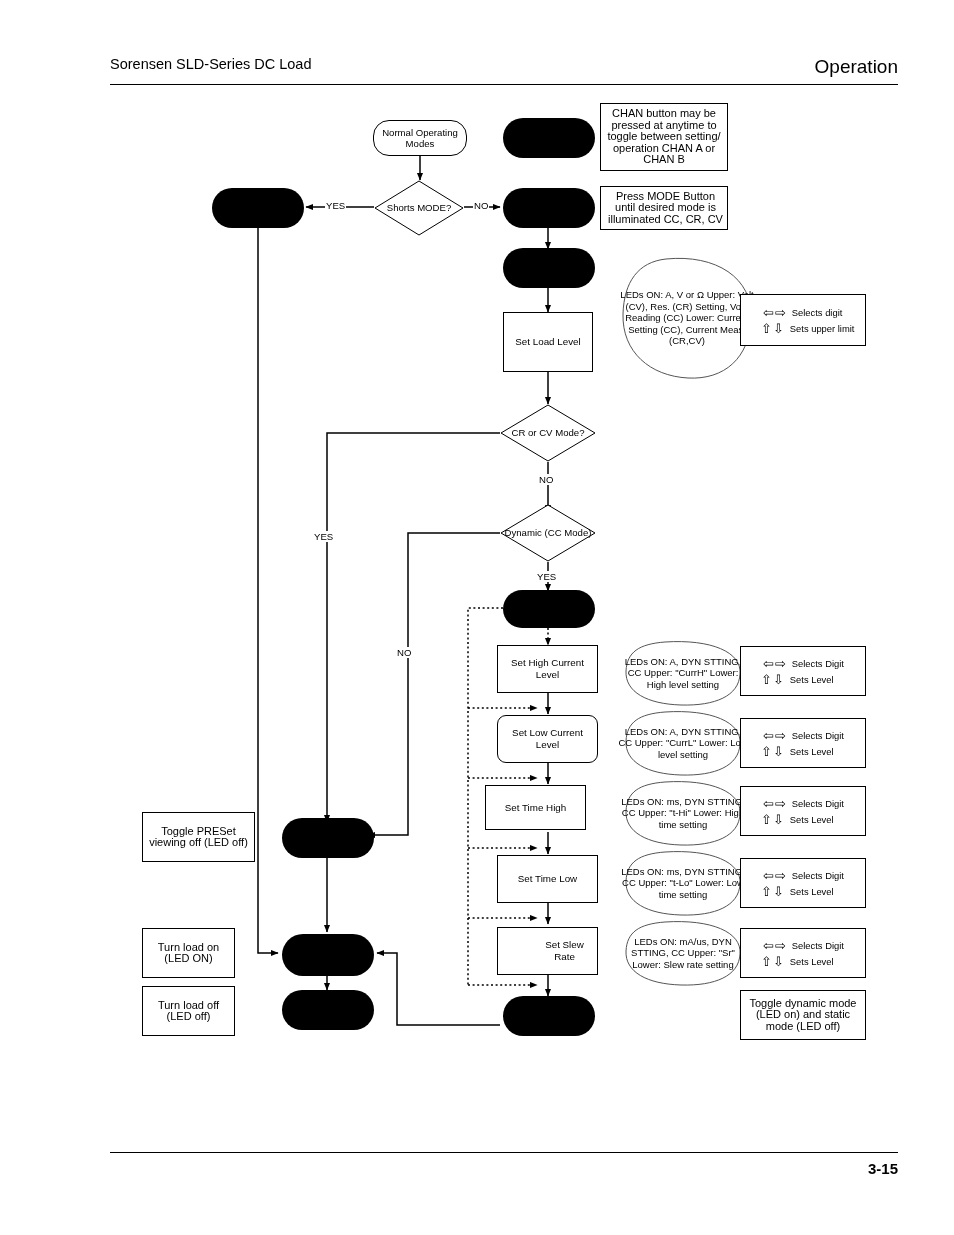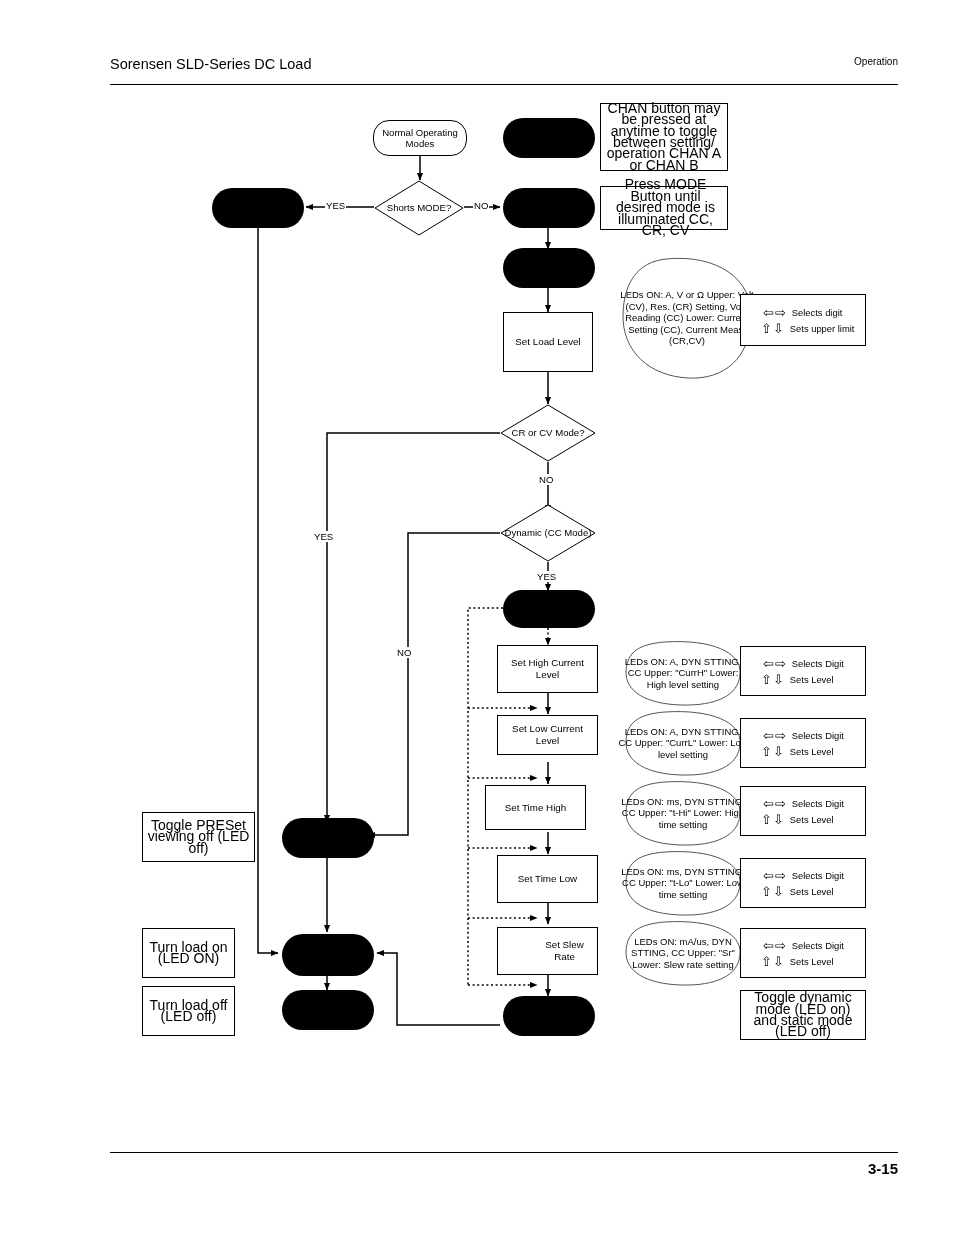--- a/index.html
+++ b/index.html
@@ -2,21 +2,21 @@
 <html><head>
 <meta charset="utf-8">
 <style>
   html,body{margin:0;padding:0;background:#fff;}
   body{width:954px;height:1235px;position:relative;
        font-family:"Liberation Sans",sans-serif;color:#000;overflow:hidden;}
 
   
   #page-head{position:absolute;left:110px;top:56px;width:788px;height:26px;}
   #page-head .ttl{position:absolute;left:0;top:0;font-size:14.5px;white-space:nowrap;}
-  #page-head .sec{position:absolute;right:0;top:0;font-size:10px;white-space:nowrap;}
+  #page-head .sec{position:absolute;right:0;top:0;font-size:19px;white-space:nowrap;}
   #head-rule{position:absolute;left:110px;top:84px;width:788px;height:0;
              border-top:1.6px solid #000;}
   #foot-rule{position:absolute;left:110px;top:1152px;width:788px;height:0;
              border-top:1.6px solid #000;}
   #page-num{position:absolute;right:56px;top:1160px;font-size:15px;font-weight:bold;}
 
   
   #wires{position:absolute;left:0;top:0;width:954px;height:1235px;}
 
   
@@ -24,21 +24,21 @@
         justify-content:center;text-align:center;}
 
   .pill{background:#000;border-radius:22px;}
 
   .term{border:1px solid #000;border-radius:16px;background:#fff;
         font-size:9.6px;line-height:11.5px;padding:2px 4px;}
 
   .proc{border:1px solid #000;background:#fff;font-size:9.8px;line-height:12px;
         padding:2px 5px;}
 
-  .note{border:1.2px solid #000;background:#fff;font-size:14px;line-height:11.4px;
+  .note{border:1.2px solid #000;background:#fff;font-size:11px;line-height:11.4px;
         padding:2px 4px;}
 
   
   .diamond{position:absolute;}
   .diamond .dshape{position:absolute;left:0;top:0;width:100%;height:100%;}
   .diamond .dtxt{position:absolute;left:0;top:0;width:100%;height:100%;
                  display:flex;align-items:center;justify-content:center;
                  text-align:center;font-size:9.6px;line-height:11.5px;}
 
   
@@ -169,21 +169,21 @@
 <div class="node pill" style="left:503px;top:248px;width:92px;height:40px;"></div>
 <div class="node pill" style="left:503px;top:590px;width:92px;height:38px;"></div>
 <div class="node pill" style="left:282px;top:818px;width:92px;height:40px;"></div>
 <div class="node pill" style="left:282px;top:934px;width:92px;height:42px;"></div>
 <div class="node pill" style="left:282px;top:990px;width:92px;height:40px;"></div>
 <div class="node pill" style="left:503px;top:996px;width:92px;height:40px;"></div>
 
 <div class="node proc" style="left:503px;top:312px;width:90px;height:60px;">Set Load Level</div>
 <div class="node proc" style="left:497px;top:645px;width:101px;height:48px;">Set High Current
 Level</div>
-<div class="node proc" style="left:497px;top:715px;width:101px;height:40px;">Set Low Current
+<div class="node proc" style="left:497px;top:715px;width:101px;height:48px;border-radius:9px;">Set Low Current
 Level</div>
 <div class="node proc" style="left:485px;top:785px;width:101px;height:45px;">Set Time High</div>
 <div class="node proc" style="left:497px;top:855px;width:101px;height:48px;">Set Time Low</div>
 <div class="node proc" style="left:497px;top:927px;width:101px;height:48px;padding-left:39px;">Set Slew Rate</div>
 
 <div class="blob" style="left:604px;top:256px;width:134px;height:124px;">
   <svg class="bshape" viewBox="0 0 134 124" preserveAspectRatio="none">
     <path d="M46,3 C96,-2 133,22 131,62 C130,102 104,124 68,122
              C30,120 2,96 3,58 C4,26 18,6 46,3 Z" fill="#fff" stroke="#555" stroke-width="1"></path>
   </svg>

